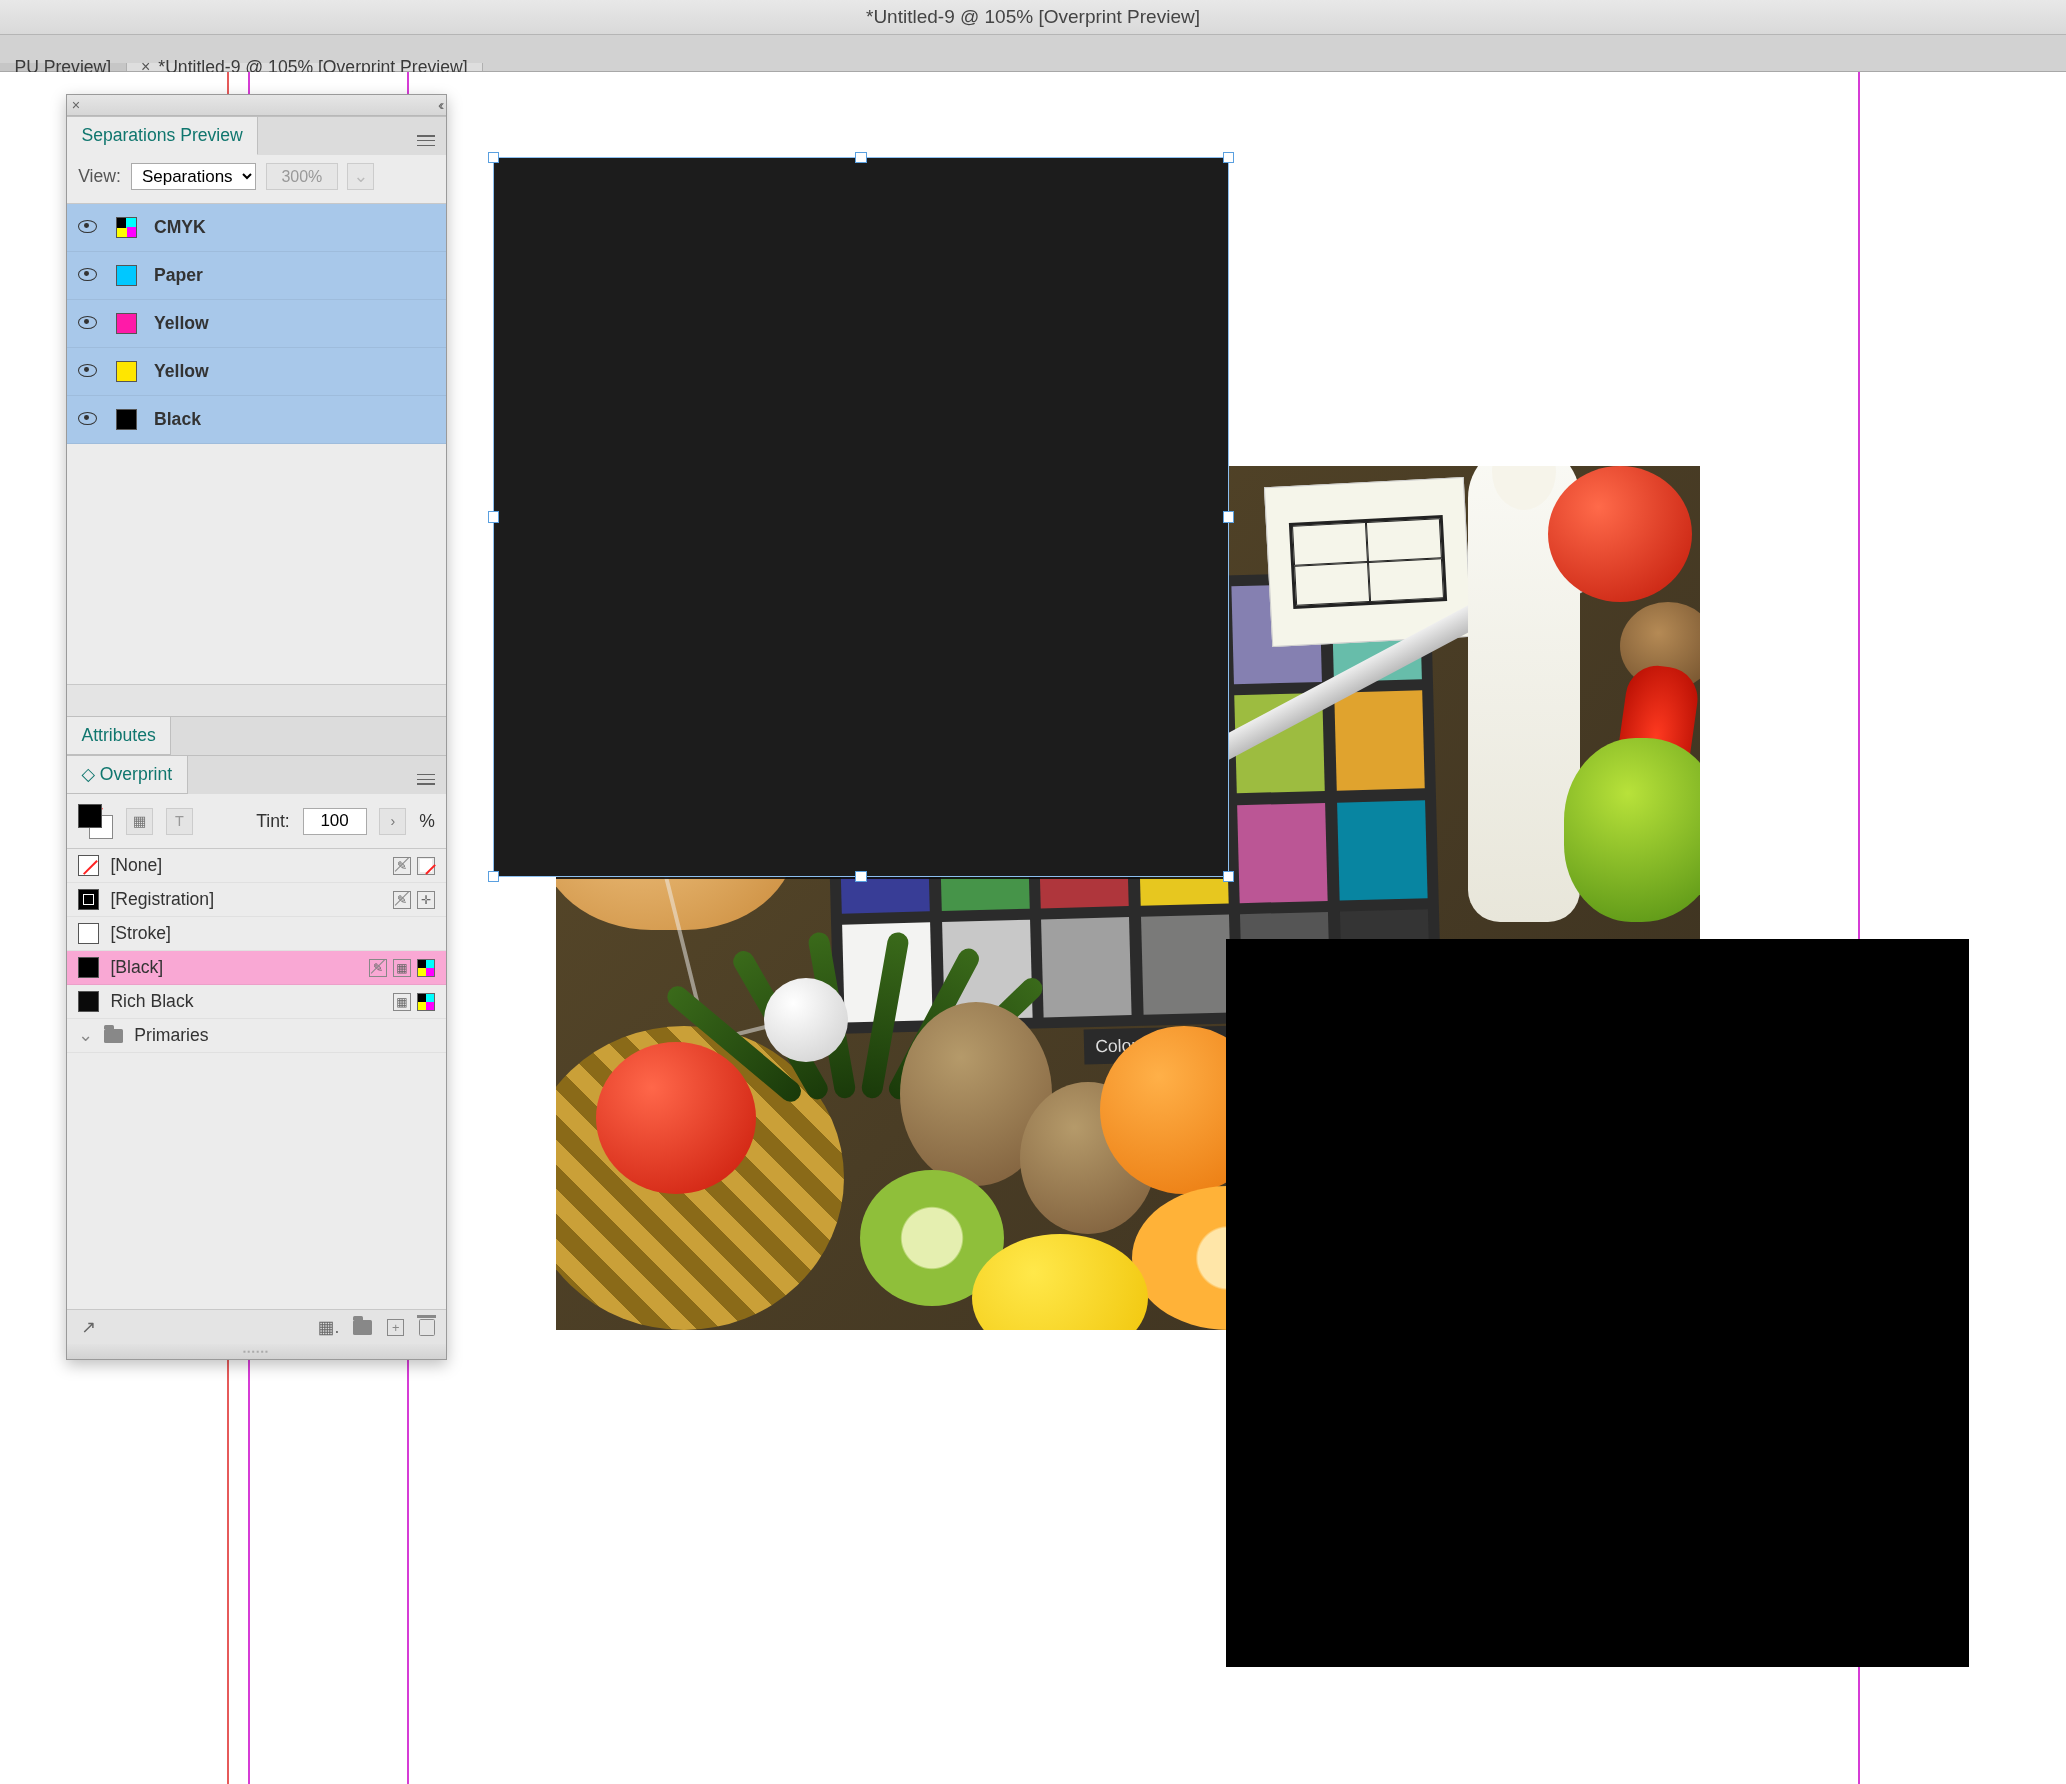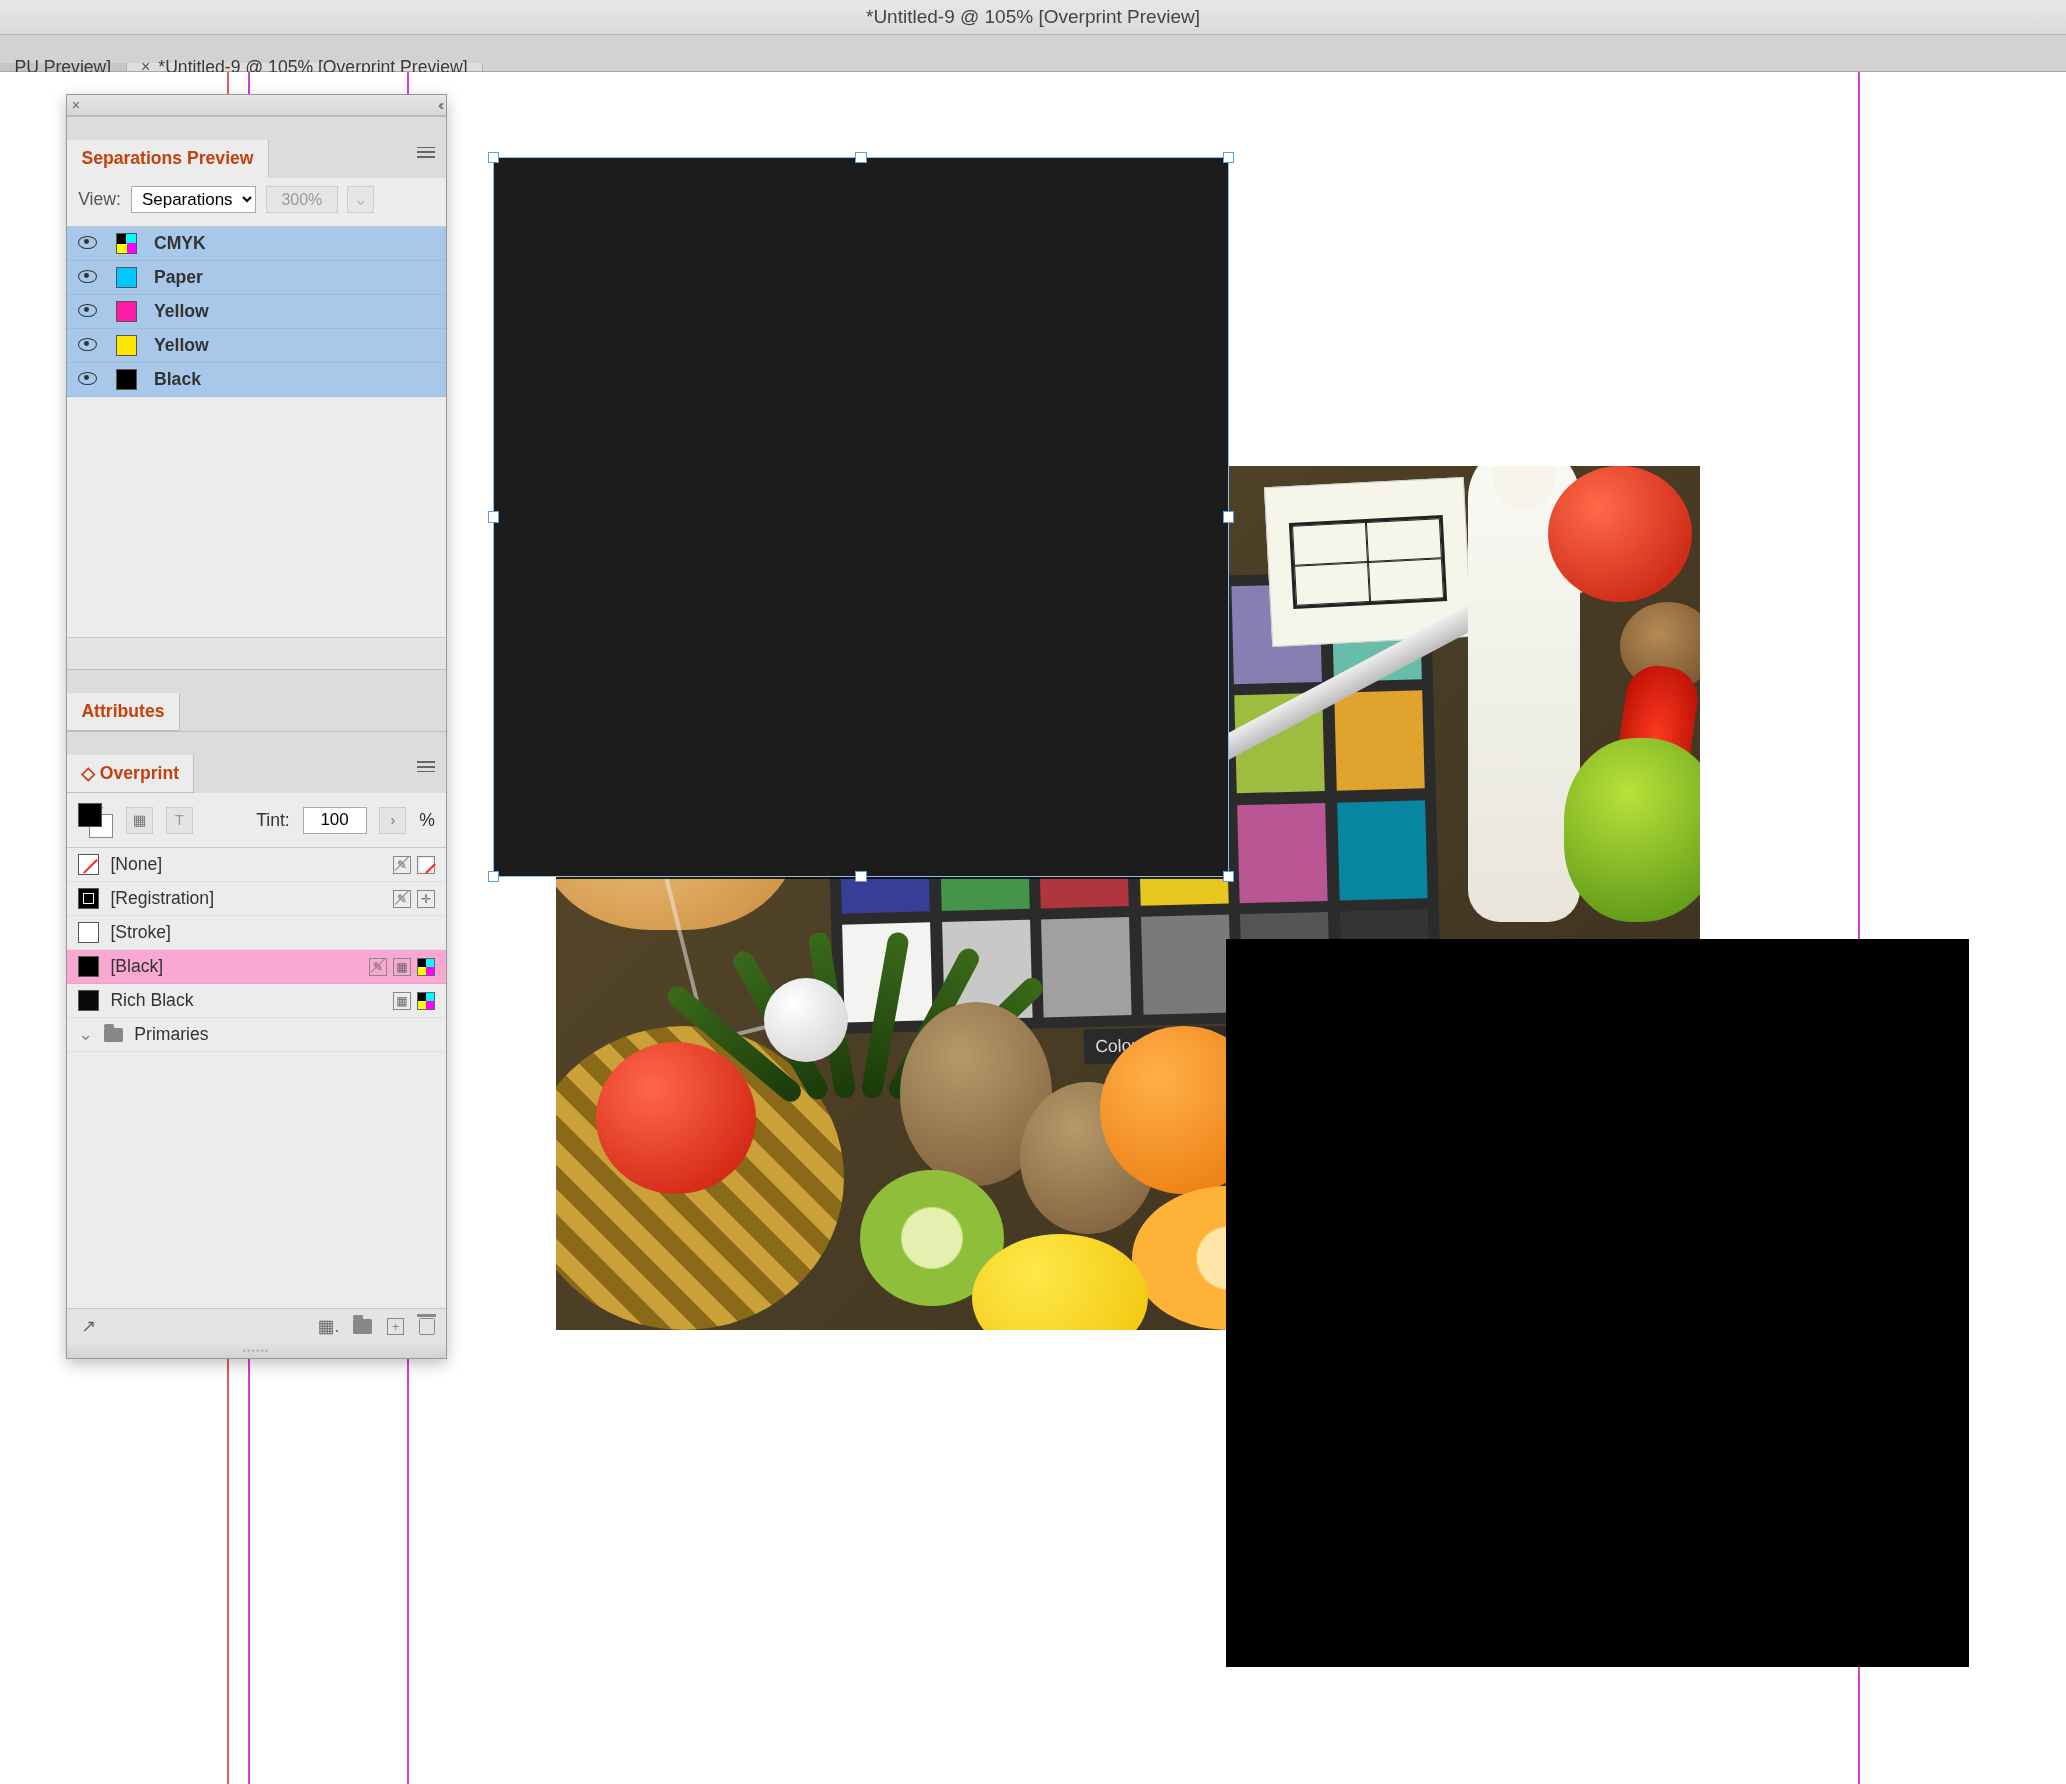--- a/index.html
+++ b/index.html
@@ -84,36 +84,36 @@
 .dark-overlay { position:absolute; left:556px; top:394px; width:672px; height:413px; background:rgba(12,12,12,.88); pointer-events:none; }
 
 
 .panel { position:absolute; left:66px; top:22.4px; width:381px; background:#ebebeb; border:0.8px solid #9a9a9a; box-shadow:0 4.8px 14.4px rgba(0,0,0,.25); }
 .panel-titlebar { height:21px; background:linear-gradient(#e6e6e6,#d6d6d6); border-bottom:0.8px solid #b8b8b8; display:flex; align-items:center; justify-content:space-between; padding:0 4.8px; font-size:14.4px; color:#666; }
 .panel-titlebar .x { font-size:14.4px; }
 .panel-titlebar .collapse { letter-spacing:-3.2px; }
 
 .panel-block { border-top:0.8px solid #bfbfbf; }
 .tabhdr { display:flex; justify-content:space-between; align-items:center; background:#dcdcdc; }
-.tabhdr .tabbtn { padding:8px 14.4px; background:#ececec; border-right:0.8px solid #bfbfbf; border-bottom:0.8px solid #bfbfbf; font-size:17.6px; font-weight:700; color:#c2410c;margin-top:23px; }
+.tabhdr .tabbtn { padding:8px 14.4px; background:#ececec; border-right:0.8px solid #bfbfbf; border-bottom:0.8px solid #bfbfbf; font-size:17.6px; font-weight:400; color:#0f766e; }
 .tabhdr .tabbtn.alone { border-bottom:0.8px solid #ececec; }
 .tabhdr .menu { padding:0 11.2px; color:#666; font-size:16px; }
 .hamburger{display:inline-block;width:17.6px;height:1.6px;background:#666;position:relative;}
 .hamburger::before,.hamburger::after{content:"";position:absolute;left:0;width:17.6px;height:1.6px;background:#666;}
 .hamburger::before{top:-4.8px;}.hamburger::after{top:4.8px;}
 
 
 .sep-body { padding:8px 11.2px; background:#ececec; }
 .sep-view-row { display:flex; align-items:center; gap:9.6px; font-size:17.6px; color:#555; margin-bottom:4.8px; }
 .sep-view-row select { height:27px; font-size:17px; padding:0 6.4px; border:0.8px solid #aaa; background:#fff; }
 .sep-view-row .pct { width:72px; height:27px; border:0.8px solid #ccc; background:#e6e6e6; color:#999; display:flex;align-items:center;justify-content:center; font-size:16px;}
 .sep-view-row .chev{width:27px;height:27px;border:0.8px solid #ccc;background:#e6e6e6;color:#bbb;display:flex;align-items:center;justify-content:center;}
 
 .sep-list { background:#a8c8ea; border-top:0.8px solid #c8c8c8; }
-.sep-row { display:flex; align-items:center; gap:17px; height:34px; padding:4px 8px; font-size:17.6px; font-weight:700; border-bottom:0.8px solid rgba(0,0,0,.06);}
+.sep-row { display:flex; align-items:center; gap:17px; height:48px; padding:4px 8px; font-size:17.6px; font-weight:700; border-bottom:0.8px solid rgba(0,0,0,.06);}
 .sep-row .eye { width:24px; text-align:center; }
 .eye-ic{display:inline-block;width:19px;height:12.8px;border:1.6px solid #333;border-radius:60%;position:relative;}
 .eye-ic::after{content:"";position:absolute;top:1.6px;left:5.6px;width:4.8px;height:4.8px;background:#333;border-radius:50%;}
 .sep-row .swatch { width:21px;height:21px;border:0.8px solid #555; }
 .sw-cmyk{background:conic-gradient(#0ff 0 25%,#f0f 0 50%,#ff0 0 75%,#000 0);} 
 .sw-cyan{background:#00c8ff;} .sw-mag{background:#ff1aa8;} .sw-yel{background:#ffe600;} .sw-blk{background:#000;}
 .sep-blank { height:240px; background:#ececec; }
 .sep-status { height:32px; background:#e4e4e4; border-top:0.8px solid #c8c8c8; }
 
 

